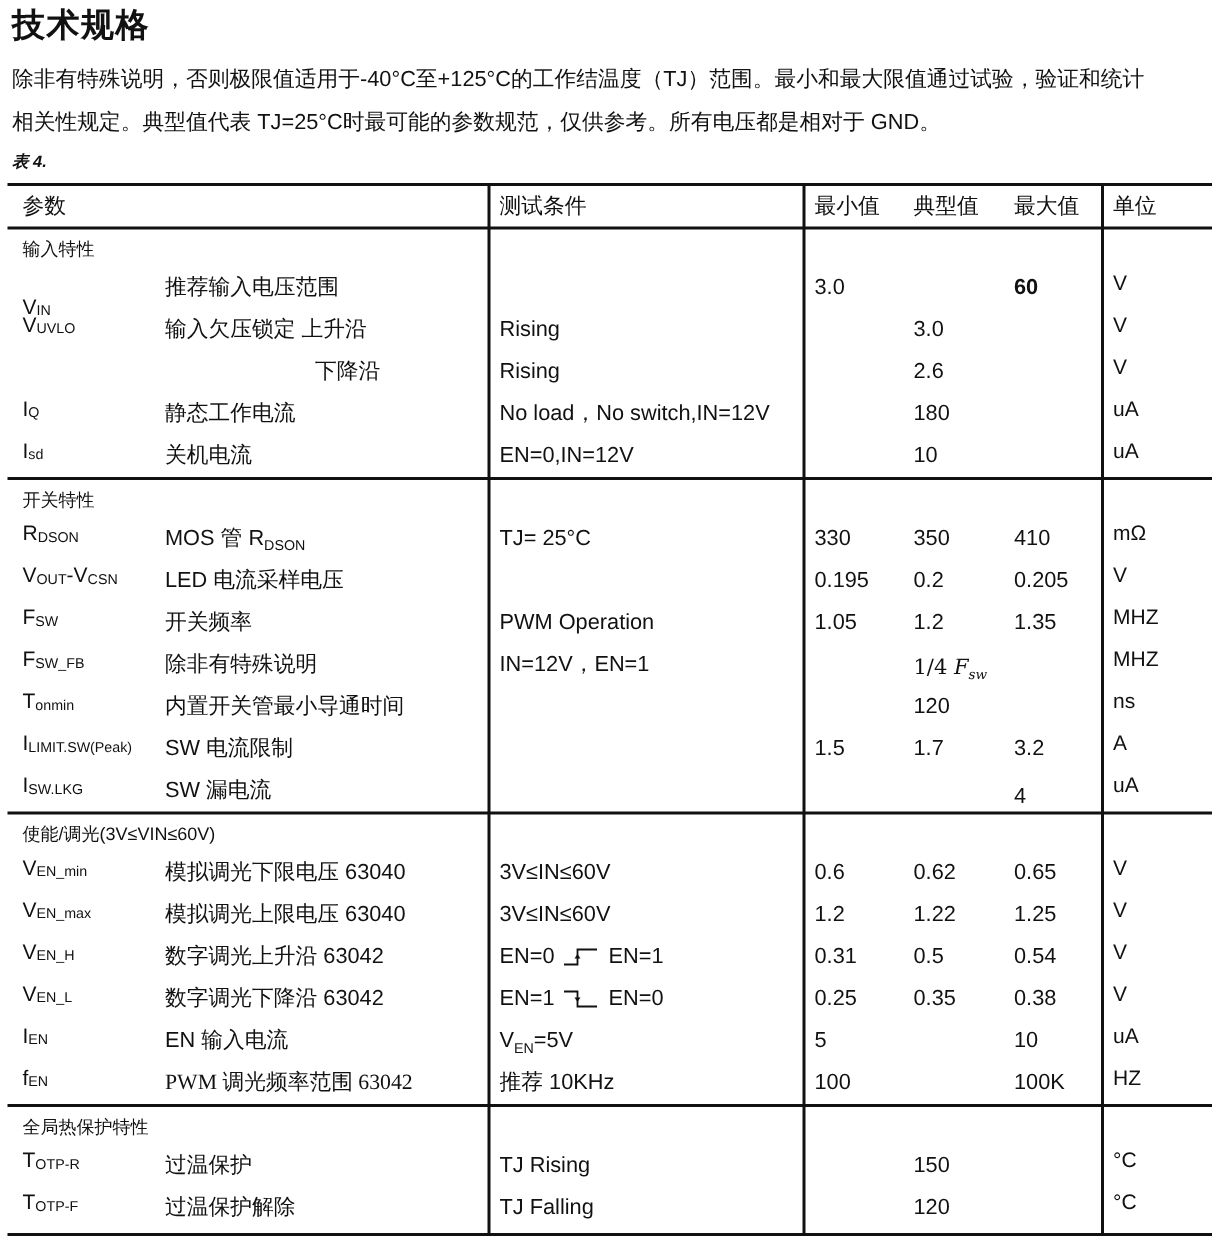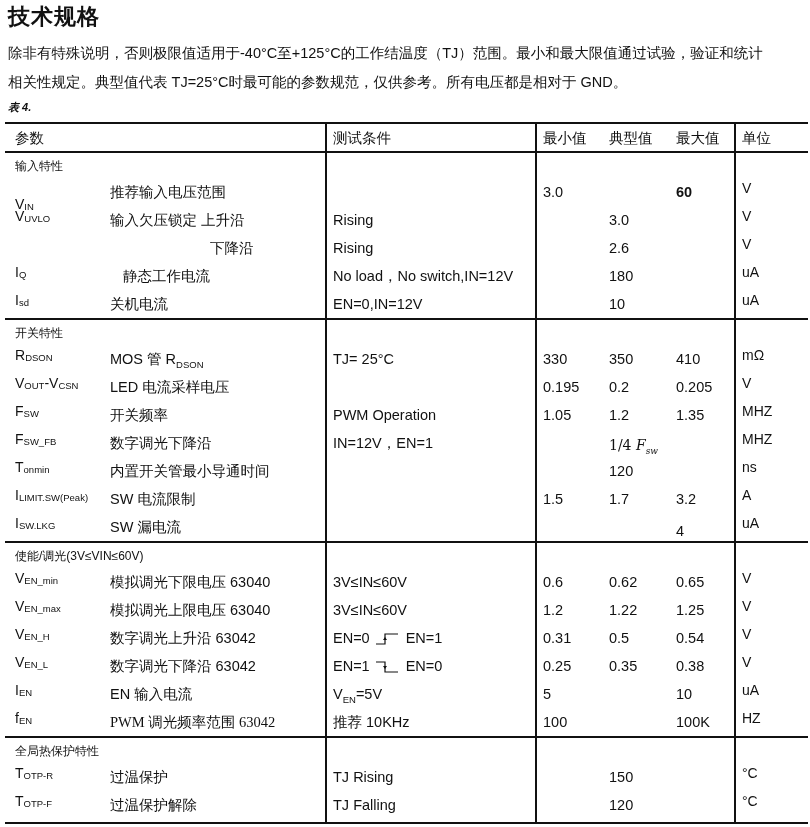--- a/index.html
+++ b/index.html
@@ -59,21 +59,21 @@
     <div class="cell sym" style="left: 10px; top: 85px;"><span>V</span><sub>UVLO</sub></div>
     <div class="cell" style="left: 105px; top: 89px;"><span>输入欠压锁定 上升沿</span></div>
     <div class="cell" style="left: 328px; top: 89px;">Rising</div>
     <div class="cell" style="left: 604px; top: 89px;">3.0</div>
     <div class="cell unit" style="left: 737px; top: 85px;">V</div>
     <div class="cell" style="left: 205px; top: 117px;"><span>下降沿</span></div>
     <div class="cell" style="left: 328px; top: 117px;">Rising</div>
     <div class="cell" style="left: 604px; top: 117px;">2.6</div>
     <div class="cell unit" style="left: 737px; top: 113px;">V</div>
     <div class="cell sym" style="left: 10px; top: 141px;"><span>I</span><sub>Q</sub></div>
-    <div class="cell" style="left: 118px; top: 145px;"><span>静态工作电流</span></div>
+    <div class="cell" style="left: 105px; top: 145px;"><span>静态工作电流</span></div>
     <div class="cell" style="left: 328px; top: 145px;">No load，No switch,IN=12V</div>
     <div class="cell" style="left: 604px; top: 145px;">180</div>
     <div class="cell unit" style="left: 737px; top: 141px;">uA</div>
     <div class="cell sym" style="left: 10px; top: 169px;"><span>I</span><sub>sd</sub></div>
     <div class="cell" style="left: 105px; top: 173px;"><span>关机电流</span></div>
     <div class="cell" style="left: 328px; top: 173px;">EN=0,IN=12V</div>
     <div class="cell" style="left: 604px; top: 173px;">10</div>
     <div class="cell unit" style="left: 737px; top: 169px;">uA</div>
     <div class="cell sec" style="left: 10px; top: 202px;">开关特性</div>
     <div class="cell sym" style="left: 10px; top: 224px;"><span>R</span><sub>DSON</sub></div>
@@ -90,21 +90,21 @@
     <div class="cell" style="left: 671px; top: 256px;">0.205</div>
     <div class="cell unit" style="left: 737px; top: 252px;">V</div>
     <div class="cell sym" style="left: 10px; top: 280px;"><span>F</span><sub>SW</sub></div>
     <div class="cell" style="left: 105px; top: 284px;"><span>开关频率</span></div>
     <div class="cell" style="left: 328px; top: 284px;">PWM Operation</div>
     <div class="cell" style="left: 538px; top: 284px;">1.05</div>
     <div class="cell" style="left: 604px; top: 284px;">1.2</div>
     <div class="cell" style="left: 671px; top: 284px;">1.35</div>
     <div class="cell unit" style="left: 737px; top: 280px;">MHZ</div>
     <div class="cell sym" style="left: 10px; top: 308px;"><span>F</span><sub>SW_FB</sub></div>
-    <div class="cell" style="left: 105px; top: 312px;"><span>数字调光下降沿</span></div>
+    <div class="cell" style="left: 105px; top: 312px;"><span>除非有特殊说明</span></div>
     <div class="cell" style="left: 328px; top: 312px;">IN=12V，EN=1</div>
     <div class="cell mathval" style="left: 604px; top: 314px;"><span>1/4 </span><i>F<sub>sw</sub></i></div>
     <div class="cell unit" style="left: 737px; top: 308px;">MHZ</div>
     <div class="cell sym" style="left: 10px; top: 336px;"><span>T</span><sub>onmin</sub></div>
     <div class="cell" style="left: 105px; top: 340px;"><span>内置开关管最小导通时间</span></div>
     <div class="cell" style="left: 604px; top: 340px;">120</div>
     <div class="cell unit" style="left: 737px; top: 336px;">ns</div>
     <div class="cell sym" style="left: 10px; top: 364px;"><span>I</span><sub>LIMIT.SW(Peak)</sub></div>
     <div class="cell" style="left: 105px; top: 368px;"><span>SW 电流限制</span></div>
     <div class="cell" style="left: 538px; top: 368px;">1.5</div>

